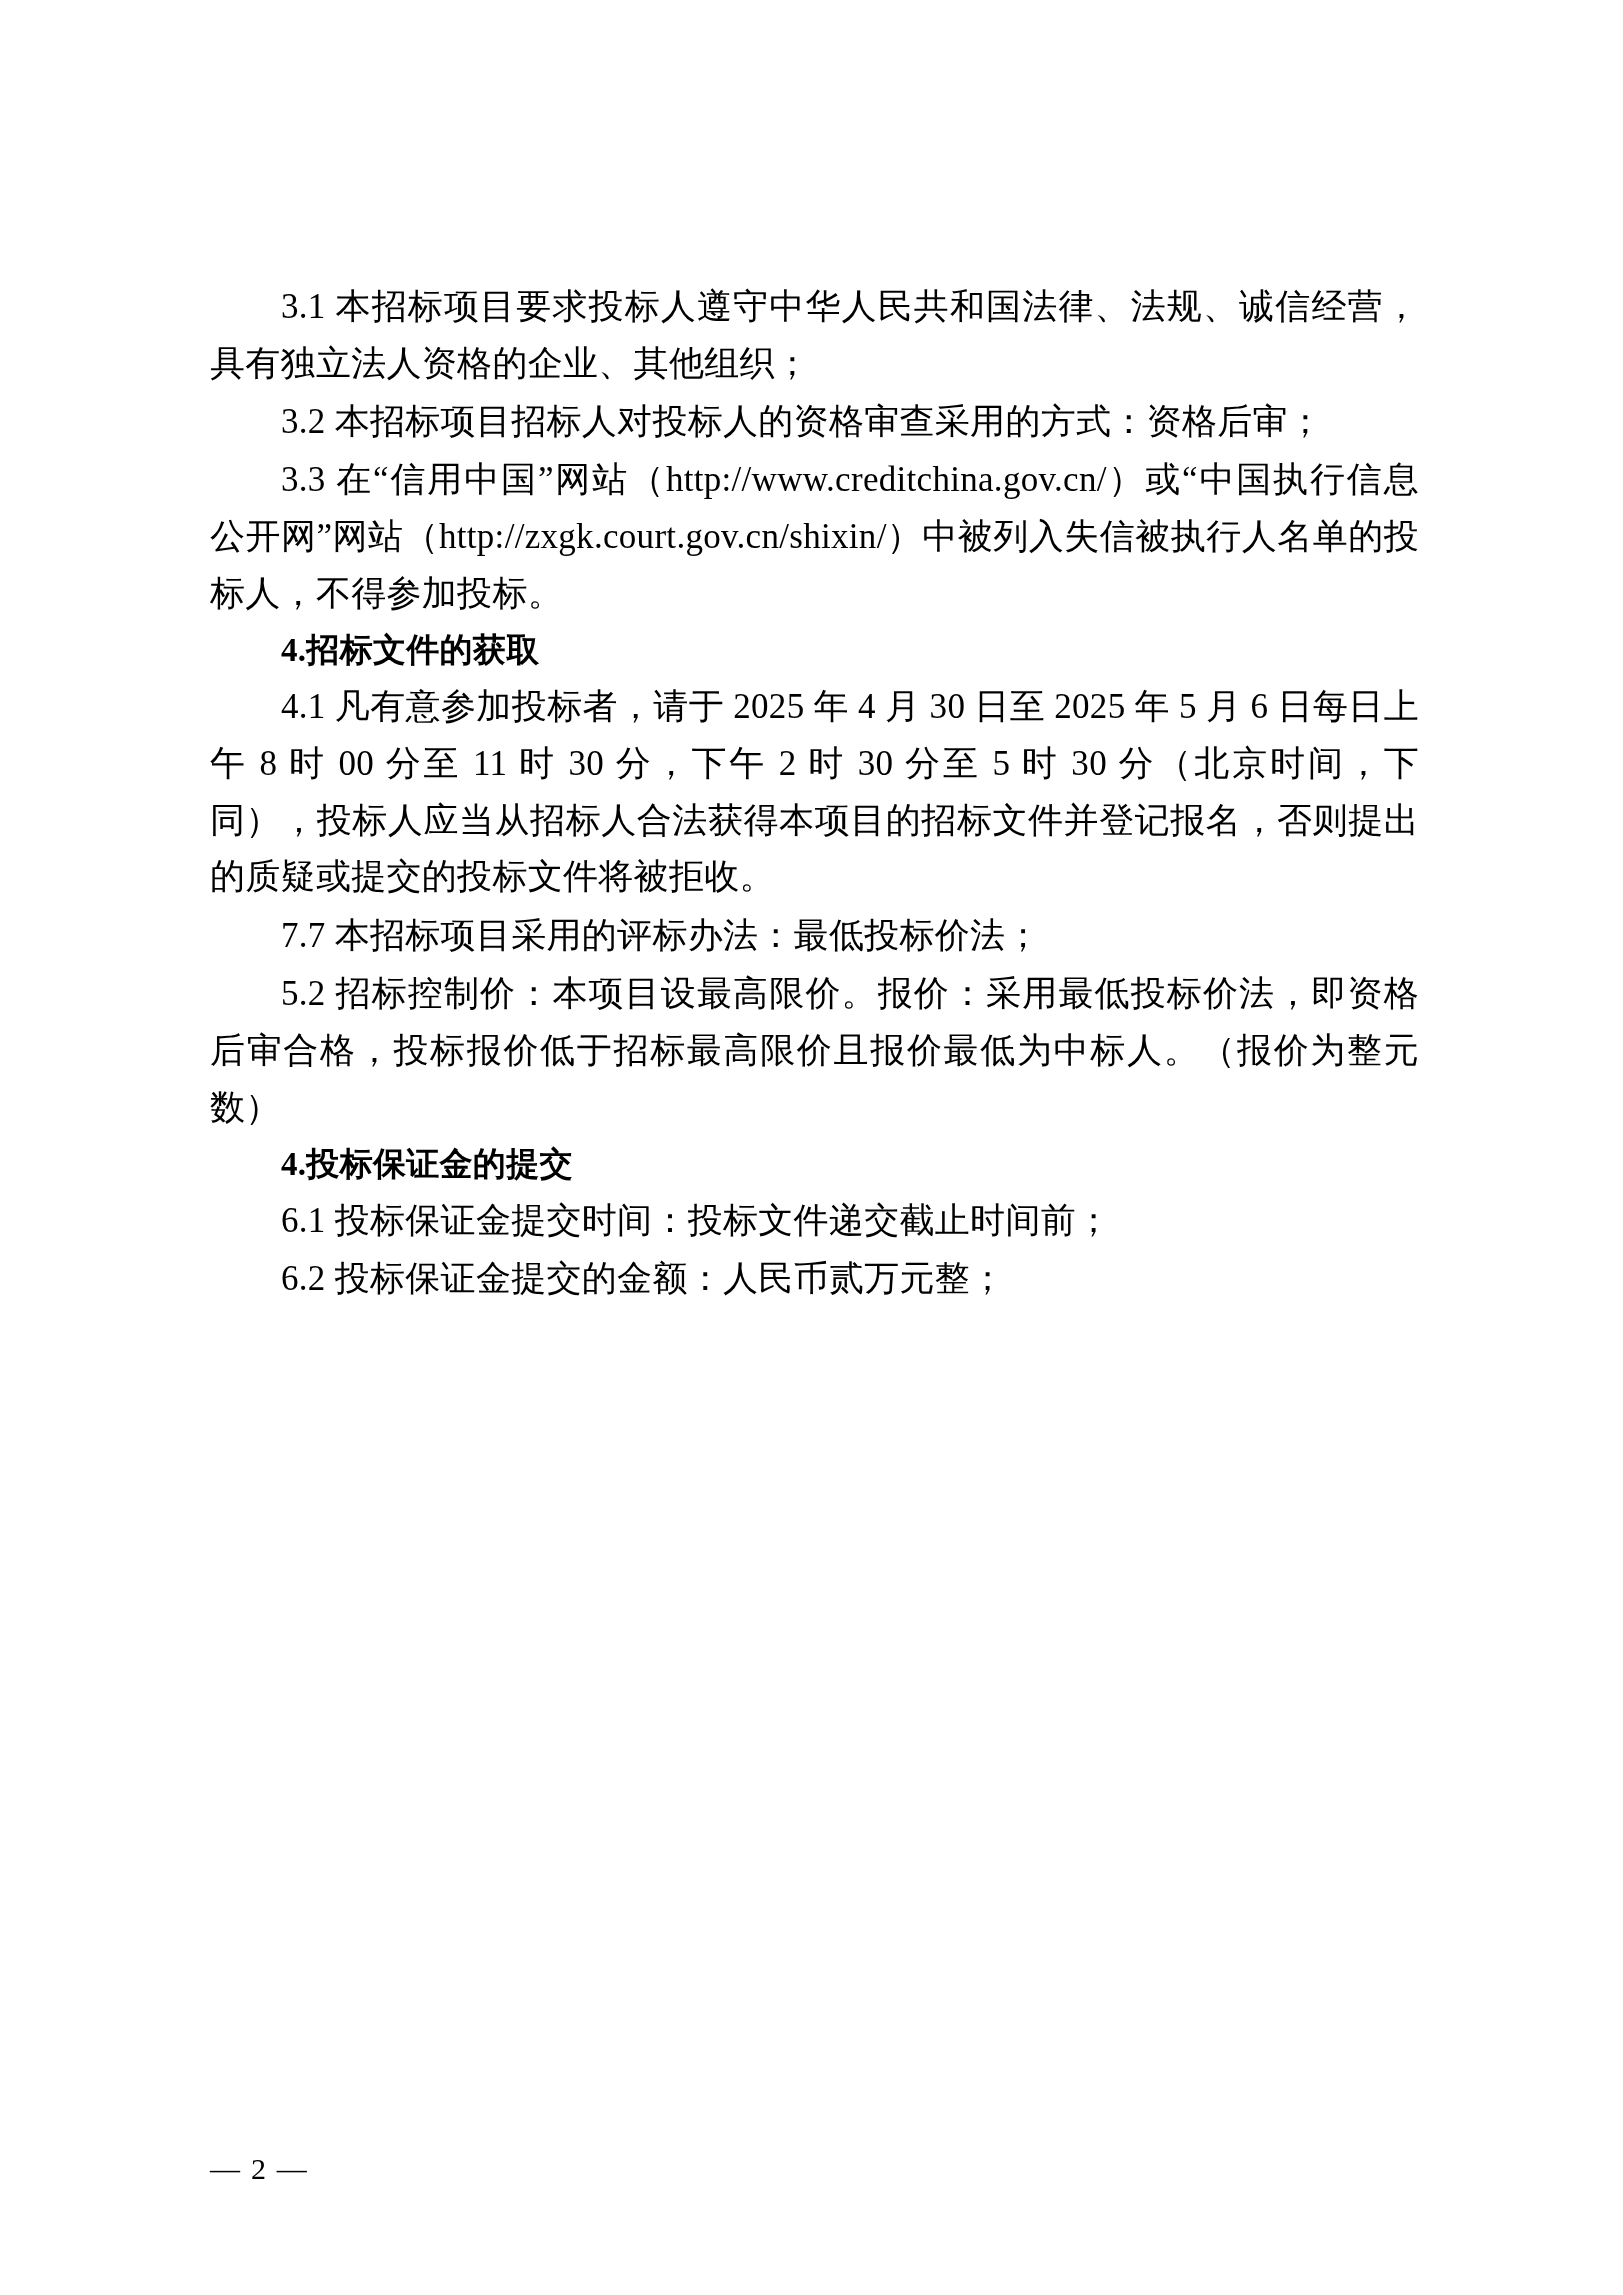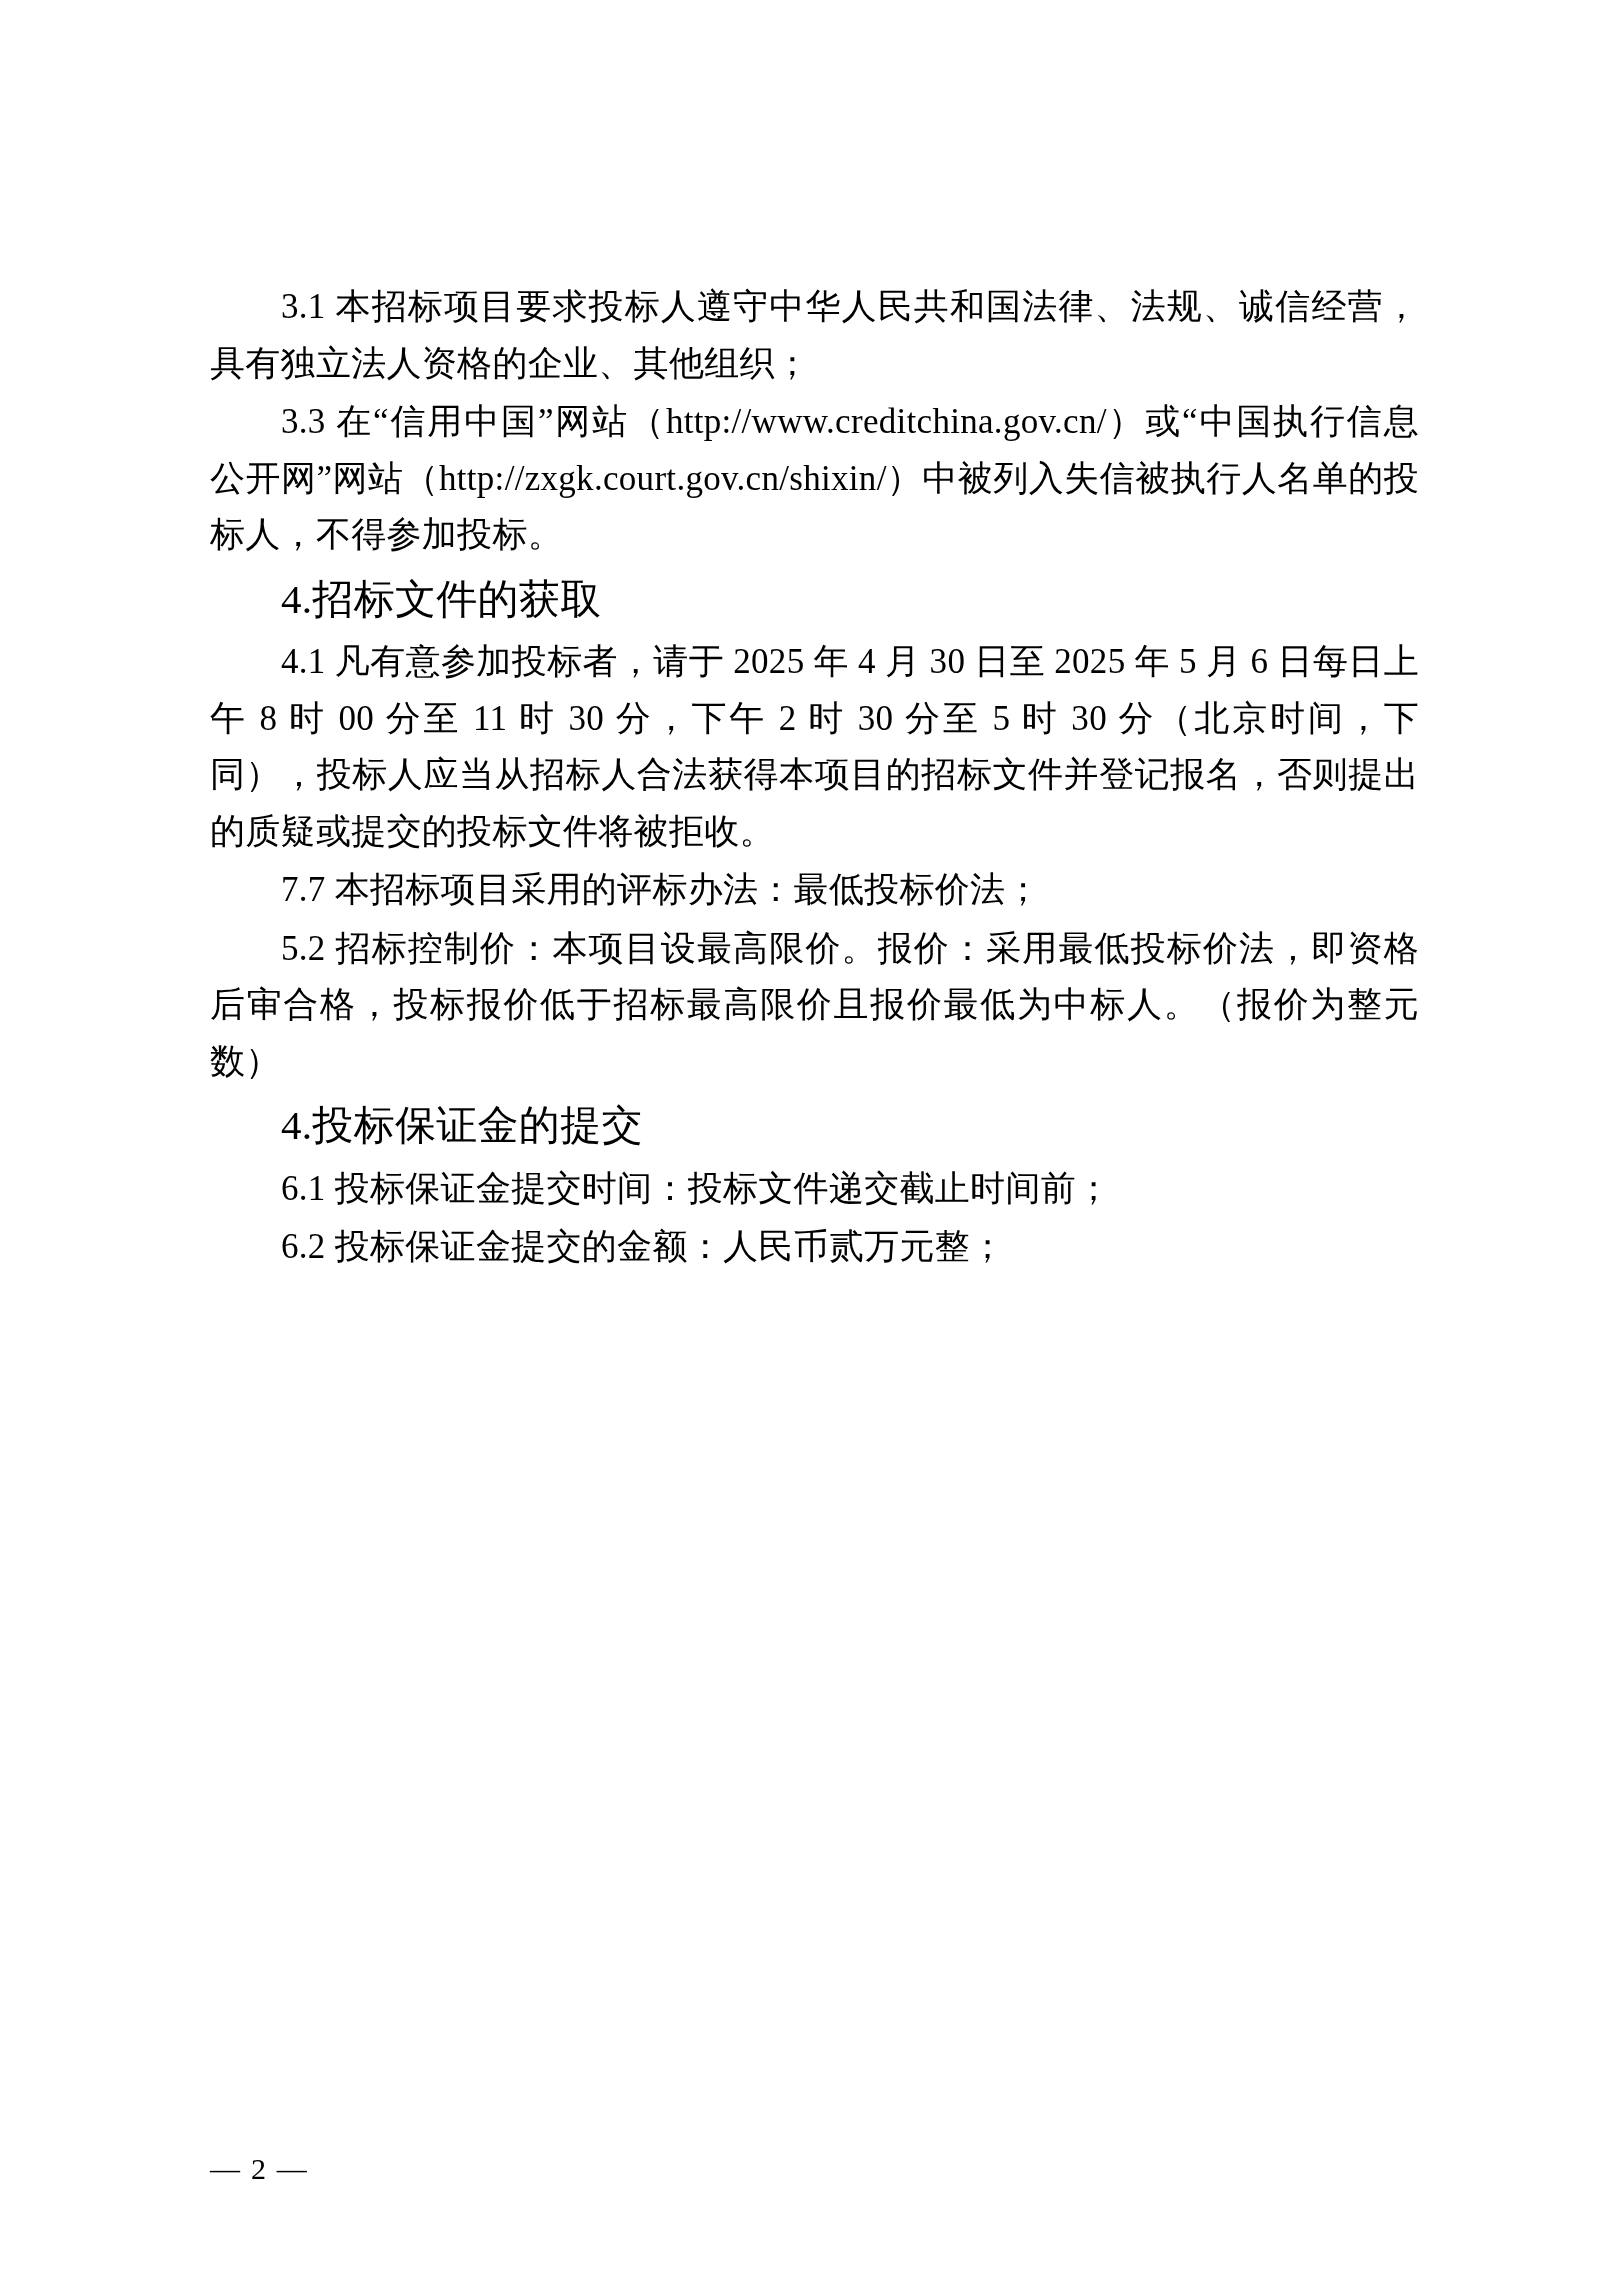--- a/index.html
+++ b/index.html
@@ -28,43 +28,44 @@
     line-height: 1.62;
     text-align: justify;
     text-justify: inter-ideograph;
     margin: 0 0 1.7px 0;
     letter-spacing: 0.3px;
   }
   .indent {
     text-indent: 71px;
   }
   .heading {
-    font-size: 41px;
+    font-size: 33px;
     line-height: 1.62;
-    font-weight: normal;
+    font-weight: bold;
     text-indent: 71px;
     margin: 0 0 1.7px 0;
     letter-spacing: 0.3px;
   }
   .page-number {
     position: absolute;
     left: 210px;
     top: 2152px;
     font-size: 30px;
     letter-spacing: 1.7px;
     font-family: "Liberation Serif", "DejaVu Serif", serif;
   }
 </style>
 </head>
 <body>
 
 <div class="page">
   <div class="content">
 
     <p class="para indent">3.1 本招标项目要求投标人遵守中华人民共和国法律、法规、诚信经营，具有独立法人资格的企业、其他组织；</p>
+    <p class="para indent">3.2 本招标项目招标人对投标人的资格审查采用的方式：资格后审；</p>
     <p class="para indent">3.3 在“信用中国”网站（http://www.creditchina.gov.cn/）或“中国执行信息公开网”网站（http://zxgk.court.gov.cn/shixin/）中被列入失信被执行人名单的投标人，不得参加投标。</p>
 
     <p class="heading">4.招标文件的获取</p>
     <p class="para indent">4.1 凡有意参加投标者，请于 2025 年 4 月 30 日至 2025 年 5 月 6 日每日上午 8 时 00 分至 11 时 30 分，下午 2 时 30 分至 5 时 30 分（北京时间，下同），投标人应当从招标人合法获得本项目的招标文件并登记报名，否则提出的质疑或提交的投标文件将被拒收。</p>
 
     <p class="para indent">7.7 本招标项目采用的评标办法：最低投标价法；</p>
     <p class="para indent">5.2 招标控制价：本项目设最高限价。报价：采用最低投标价法，即资格后审合格，投标报价低于招标最高限价且报价最低为中标人。（报价为整元数）</p>
 
     <p class="heading">4.投标保证金的提交</p>
     <p class="para indent">6.1 投标保证金提交时间：投标文件递交截止时间前；</p>

